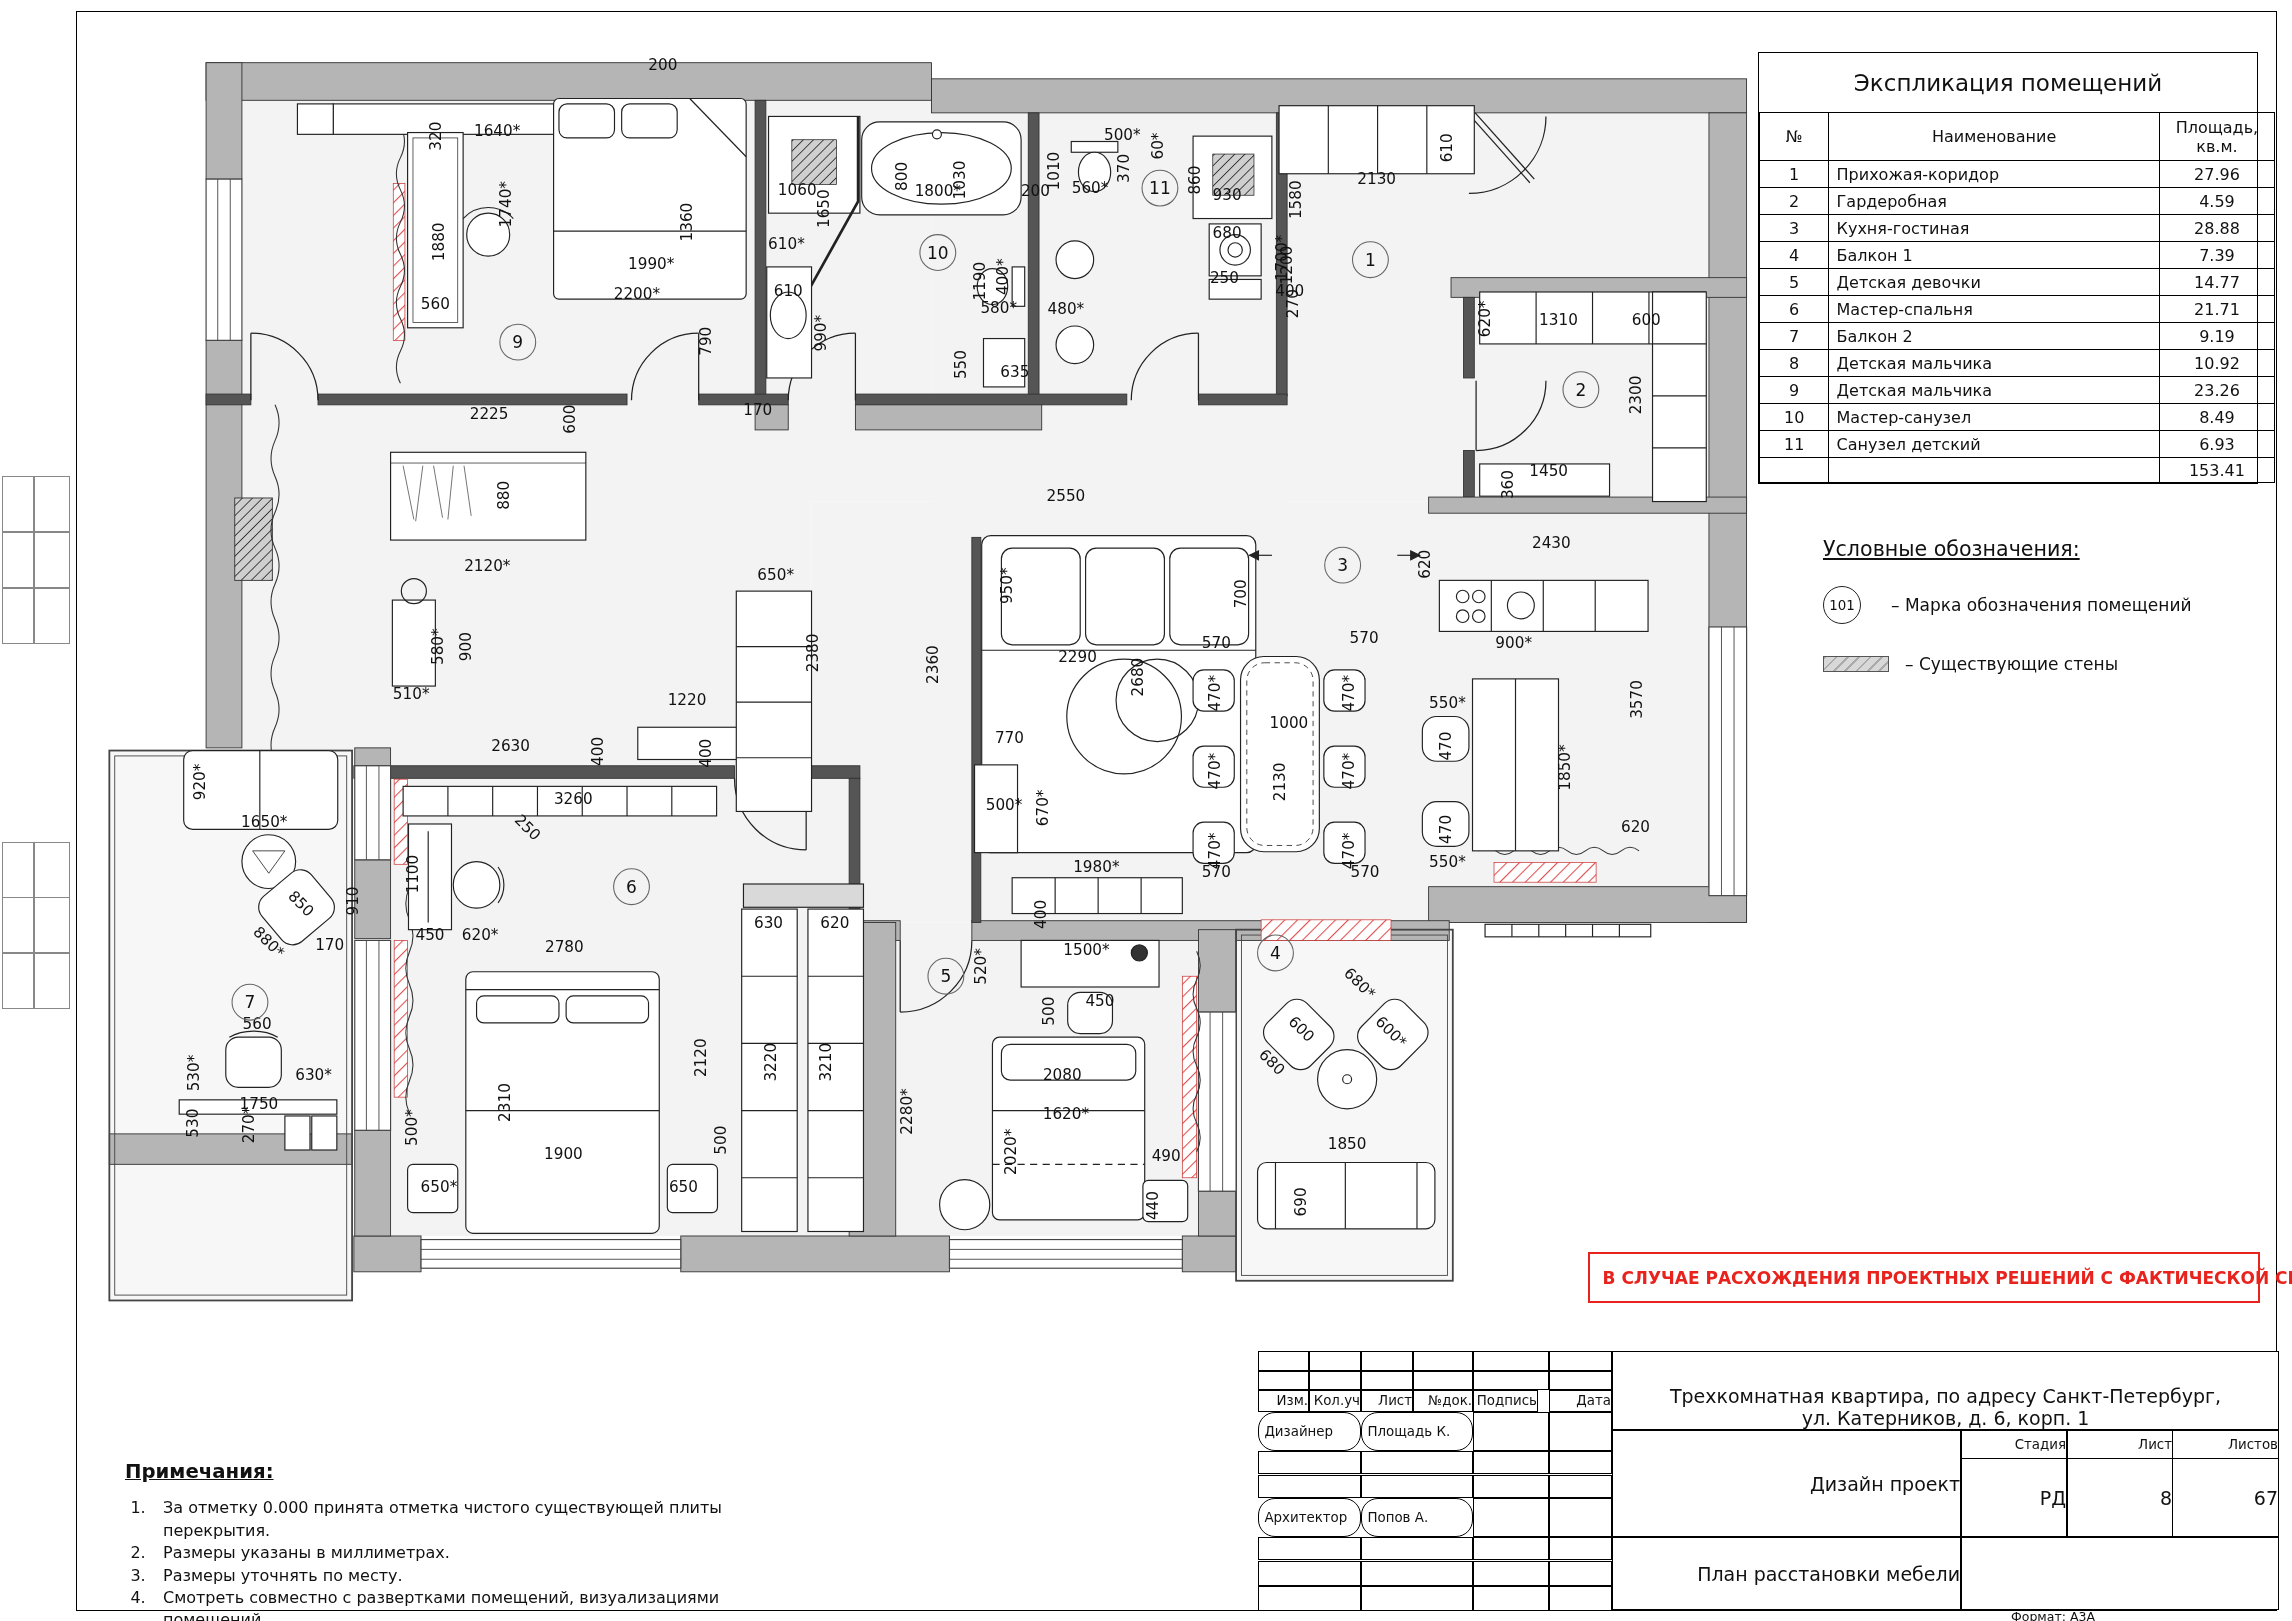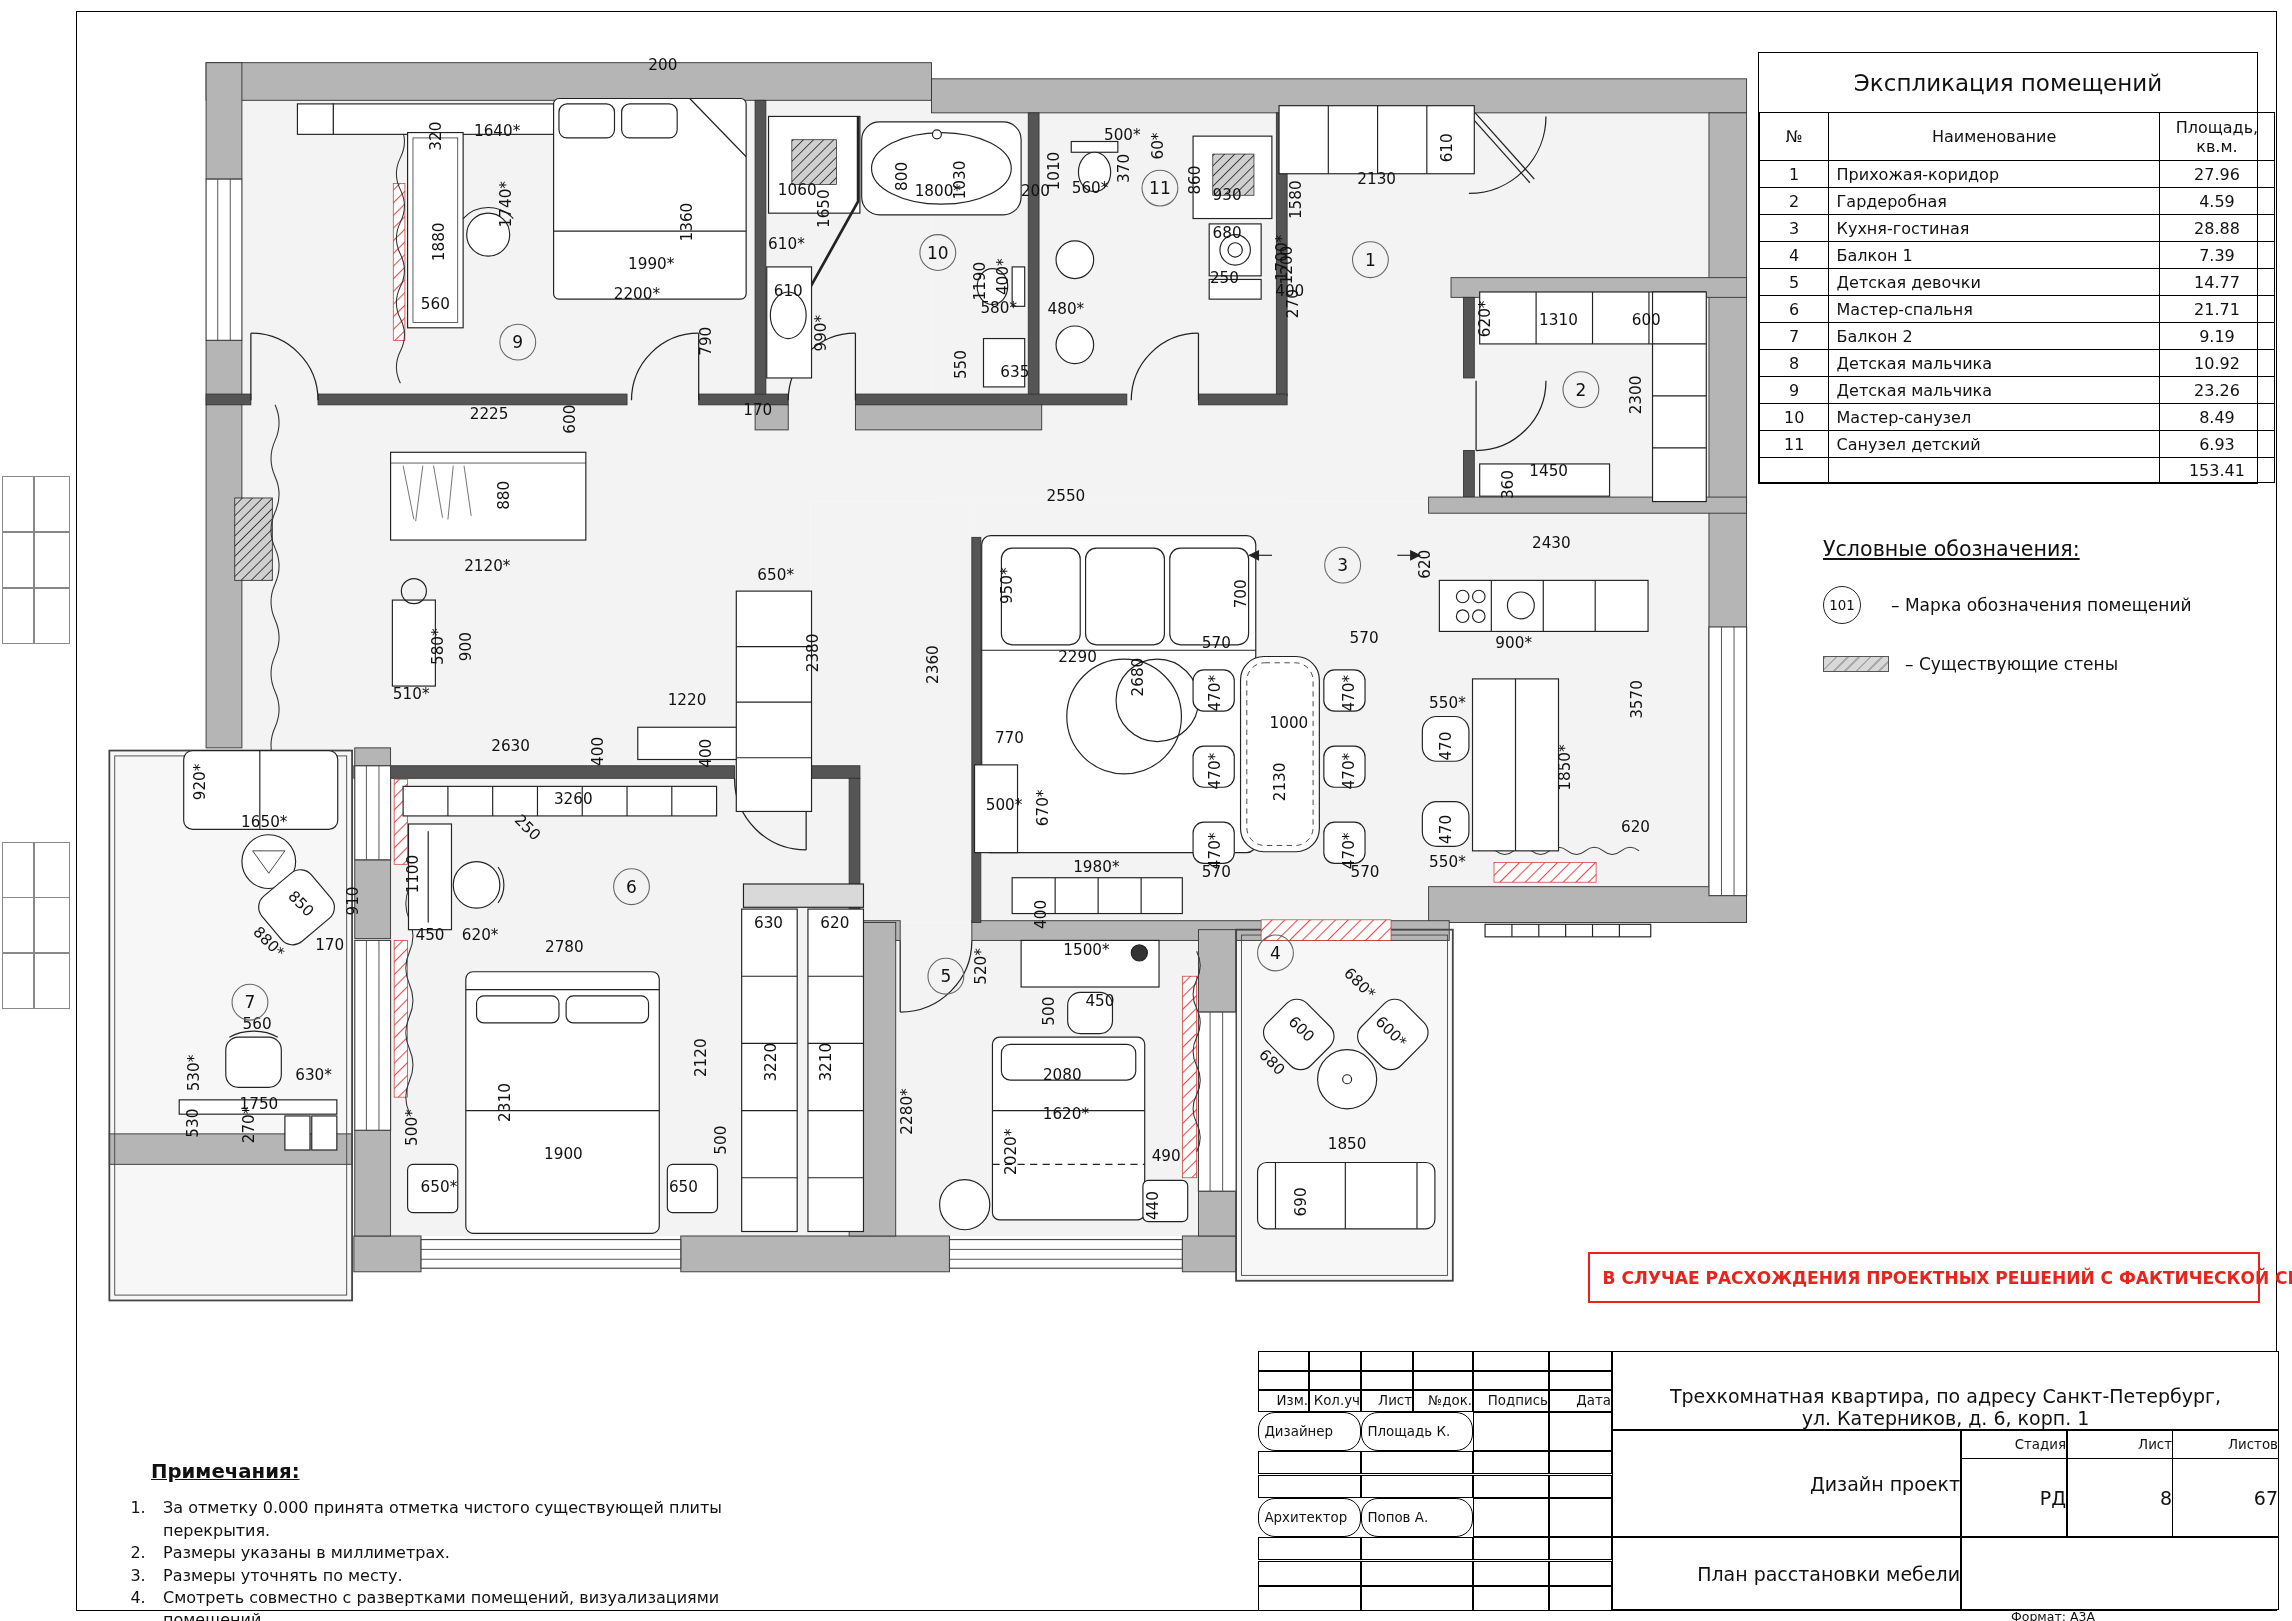--- a/index.html
+++ b/index.html
@@ -27,21 +27,21 @@
   .legend-title{font-size:20.6px;text-decoration:underline;margin-bottom:25px;}
   .legend-row{display:flex;align-items:center;margin-bottom:30px;}
   .legend-circle{width:36px;height:36px;border:1.3px solid #222;border-radius:50%;display:flex;align-items:center;justify-content:center;font-size:13.4px;margin-right:30px;flex:0 0 auto;}
   .legend-swatch{width:64px;height:13.4px;border:1.3px solid #555;background:repeating-linear-gradient(135deg,#aaa 0 1.8px,#d8d8d8 1.8px 8px);margin-right:16px;flex:0 0 auto;}
   .legend-label{font-size:17px;}
   
   .warning{position:absolute;left:1588px;top:1252px;width:672px;box-sizing:border-box;border:2.7px solid #e8221c;padding:10.7px 12.5px;background:#fff;}
   .warning div{color:#e8221c;font-size:17px;font-weight:bold;line-height:26px;white-space:nowrap;}
   
   .notes{position:absolute;left:125px;top:1460px;width:699px;}
-  .notes-title{font-size:19.7px;font-weight:bold;text-decoration:underline;margin-bottom:14.3px;margin-left:26px;}
+  .notes-title{font-size:19.7px;font-weight:bold;text-decoration:underline;margin-bottom:14.3px;}
   .notes ol{margin:0;padding:0;list-style:none;counter-reset:n;}
   .notes li{font-size:16px;line-height:22.4px;counter-increment:n;padding-left:38px;position:relative;}
   .notes li:before{content:counter(n) ".";position:absolute;left:5.4px;}
   
   .tb-cell{position:absolute;border:0.9px solid #000;box-sizing:border-box;display:flex;align-items:center;justify-content:flex-end;text-align:center;font-size:13.4px;background:#fff;}
   .tb-left{justify-content:flex-start;padding-left:5.4px;border-radius:17px;}
   .tb-big{font-size:19px;}
   .fmt{position:absolute;left:2011px;top:1609px;font-size:12.5px;}
 </style>
 </head>
@@ -678,21 +678,21 @@
   <div class="tb-cell" style="left:51px;top:19.7px;width:52px;height:19.7px"></div>
   <div class="tb-cell" style="left:103px;top:19.7px;width:52px;height:19.7px"></div>
   <div class="tb-cell" style="left:155px;top:19.7px;width:60px;height:19.7px"></div>
   <div class="tb-cell" style="left:215px;top:19.7px;width:76px;height:19.7px"></div>
   <div class="tb-cell" style="left:291px;top:19.7px;width:63px;height:19.7px"></div>
 
   <div class="tb-cell" style="left:0;top:39px;width:51px;height:21.5px">Изм.</div>
   <div class="tb-cell" style="left:51px;top:39px;width:52px;height:21.5px">Кол.уч</div>
   <div class="tb-cell" style="left:103px;top:39px;width:52px;height:21.5px">Лист</div>
   <div class="tb-cell" style="left:155px;top:39px;width:60px;height:21.5px">№док.</div>
-  <div class="tb-cell" style="left:215px;top:39px;width:76px;height:21.5px">Подпись</div>
+  <div class="tb-cell" style="left:215px;top:39px;width:65px;height:21.5px">Подпись</div>
   <div class="tb-cell" style="left:291px;top:39px;width:63px;height:21.5px">Дата</div>
 
   <div class="tb-cell tb-left" style="left:0;top:61px;width:103px;height:39px">Дизайнер</div>
   <div class="tb-cell tb-left" style="left:103px;top:61px;width:112px;height:39px">Площадь К.</div>
   <div class="tb-cell" style="left:215px;top:61px;width:76px;height:39px"></div>
   <div class="tb-cell" style="left:291px;top:61px;width:63px;height:39px"></div>
   <div class="tb-cell" style="left:0;top:100px;width:103px;height:23px"></div>
   <div class="tb-cell" style="left:103px;top:100px;width:112px;height:23px"></div>
   <div class="tb-cell" style="left:215px;top:100px;width:76px;height:23px"></div>
   <div class="tb-cell" style="left:291px;top:100px;width:63px;height:23px"></div>

